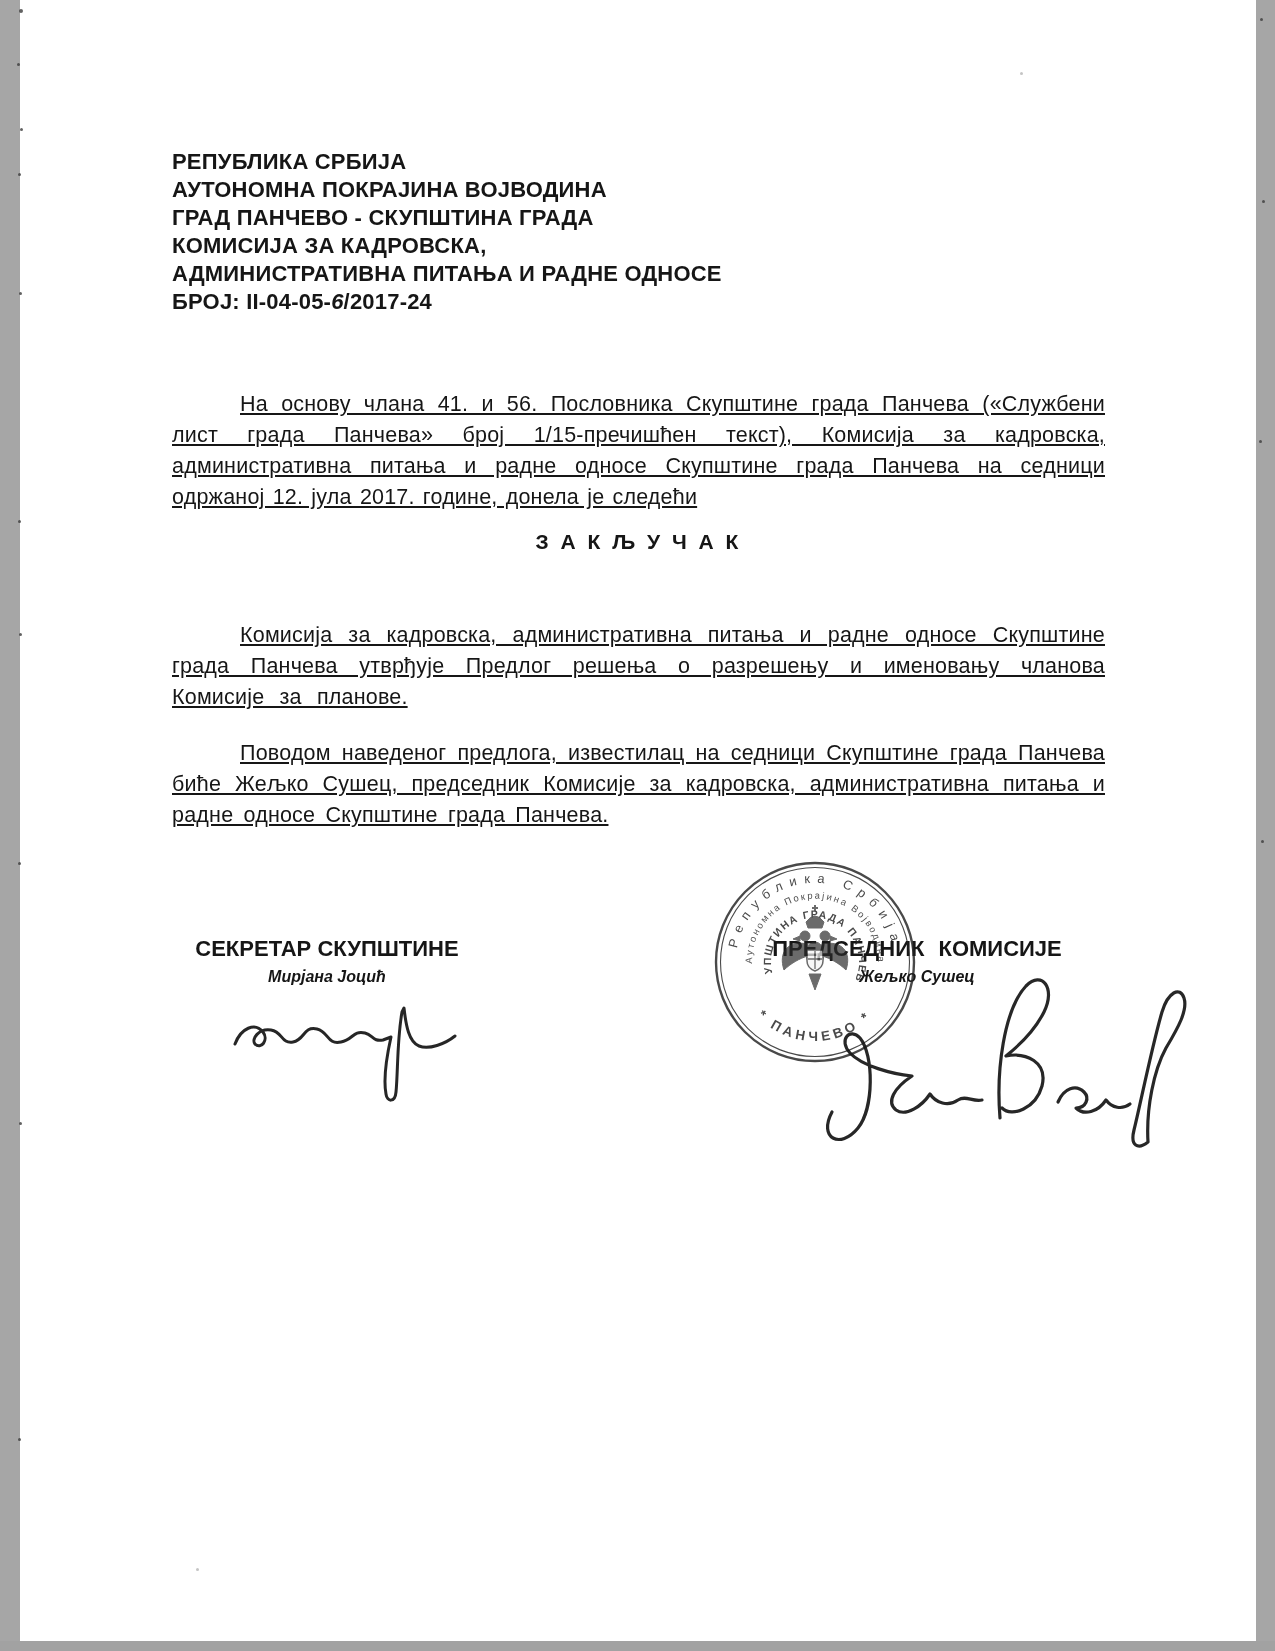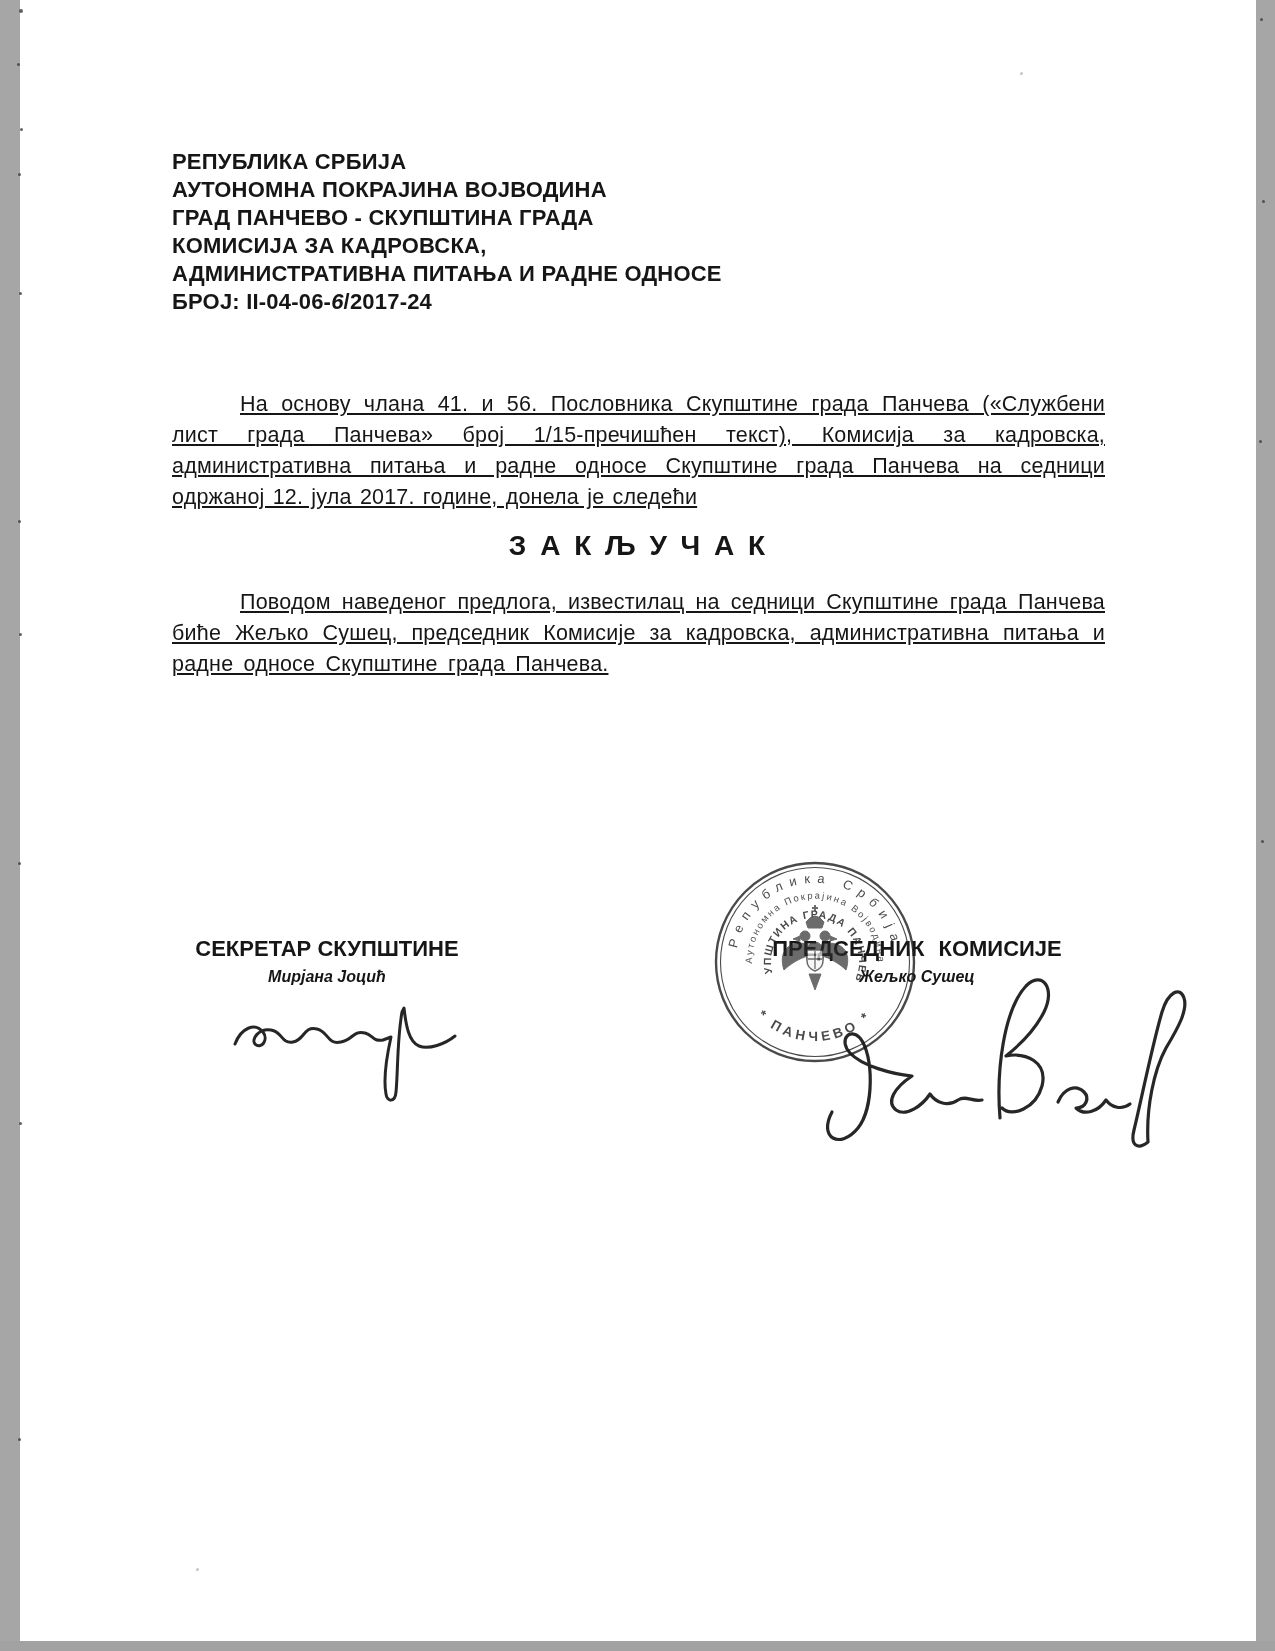--- a/index.html
+++ b/index.html
@@ -20,21 +20,21 @@
   .letterhead div{white-space:nowrap;}
   .it{font-style:italic;}
 
   .para{
     margin:0;font-size:21.5px;line-height:31px;letter-spacing:.2px;
     text-align:justify;text-indent:68px;word-spacing:2px;text-decoration:underline;
   }
   .p1{margin-top:73px;min-height:124px;}
   .heading{
     margin:17px 0 0 0;min-height:30px;text-align:center;
-    font-size:28px;font-weight:700;letter-spacing:3px;white-space:pre;
+    font-size:21px;font-weight:700;letter-spacing:3px;white-space:pre;
   }
   .p2{margin-top:60px;min-height:93px;word-spacing:9px;}
   .p3{margin-top:25px;min-height:93px;word-spacing:4px;}
 
   .sig{position:absolute;top:936px;text-align:center;z-index:2;}
   .sig-left{left:176px;width:302px;}
   .sig-right{left:748px;width:338px;}
   .sig-title{font-size:22px;font-weight:700;white-space:nowrap;}
   .sig-right .sig-title{word-spacing:8px;}
   .sig-name{margin-top:6px;font-size:16px;font-weight:700;font-style:italic;white-space:nowrap;}
@@ -75,27 +75,28 @@
   <div class="speck faint" style="left:196px;top:1568px;"></div>
 
   <div class="doc">
 
     <div class="letterhead">
       <div>РЕПУБЛИКА СРБИЈА</div>
       <div>АУТОНОМНА ПОКРАЈИНА ВОЈВОДИНА</div>
       <div>ГРАД ПАНЧЕВО - СКУПШТИНА ГРАДА</div>
       <div>КОМИСИЈА ЗА КАДРОВСКА,</div>
       <div>АДМИНИСТРАТИВНА ПИТАЊА И РАДНЕ ОДНОСЕ</div>
-      <div><span>БРОЈ: II-04-06-</span><span class="it">6</span><span>/2017-24</span></div>
+      <div><span>БРОЈ: II-04-05-</span><span class="it">6</span><span>/2017-24</span></div>
     </div>
 
     <p class="para p1">На основу члана 41. и 56. Пословника Скупштине града Панчева («Службени лист града Панчева» број 1/15-пречишћен текст), Комисија за кадровска, административна питања и радне односе Скупштине града Панчева на седници одржаној 12. јула 2017. године,  донела је следећи</p>
 
     <h2 class="heading">З А К Љ У Ч А К</h2>
 
+    <p class="para p2">Комисија за кадровска, административна питања и радне односе Скупштине града Панчева утврђује Предлог решења о разрешењу и именовању чланова Комисије за планове.</p>
 
     <p class="para p3">Поводом наведеног предлога, известилац на седници Скупштине града Панчева биће Жељко Сушец, председник Комисије за кадровска, административна питања и радне односе Скупштине града Панчева.</p>
   </div>
 
   <div class="sig sig-left">
     <div class="sig-title">СЕКРЕТАР СКУПШТИНЕ</div>
     <div class="sig-name">Мирјана Јоцић</div>
   </div>
 
   <div class="sig sig-right">

